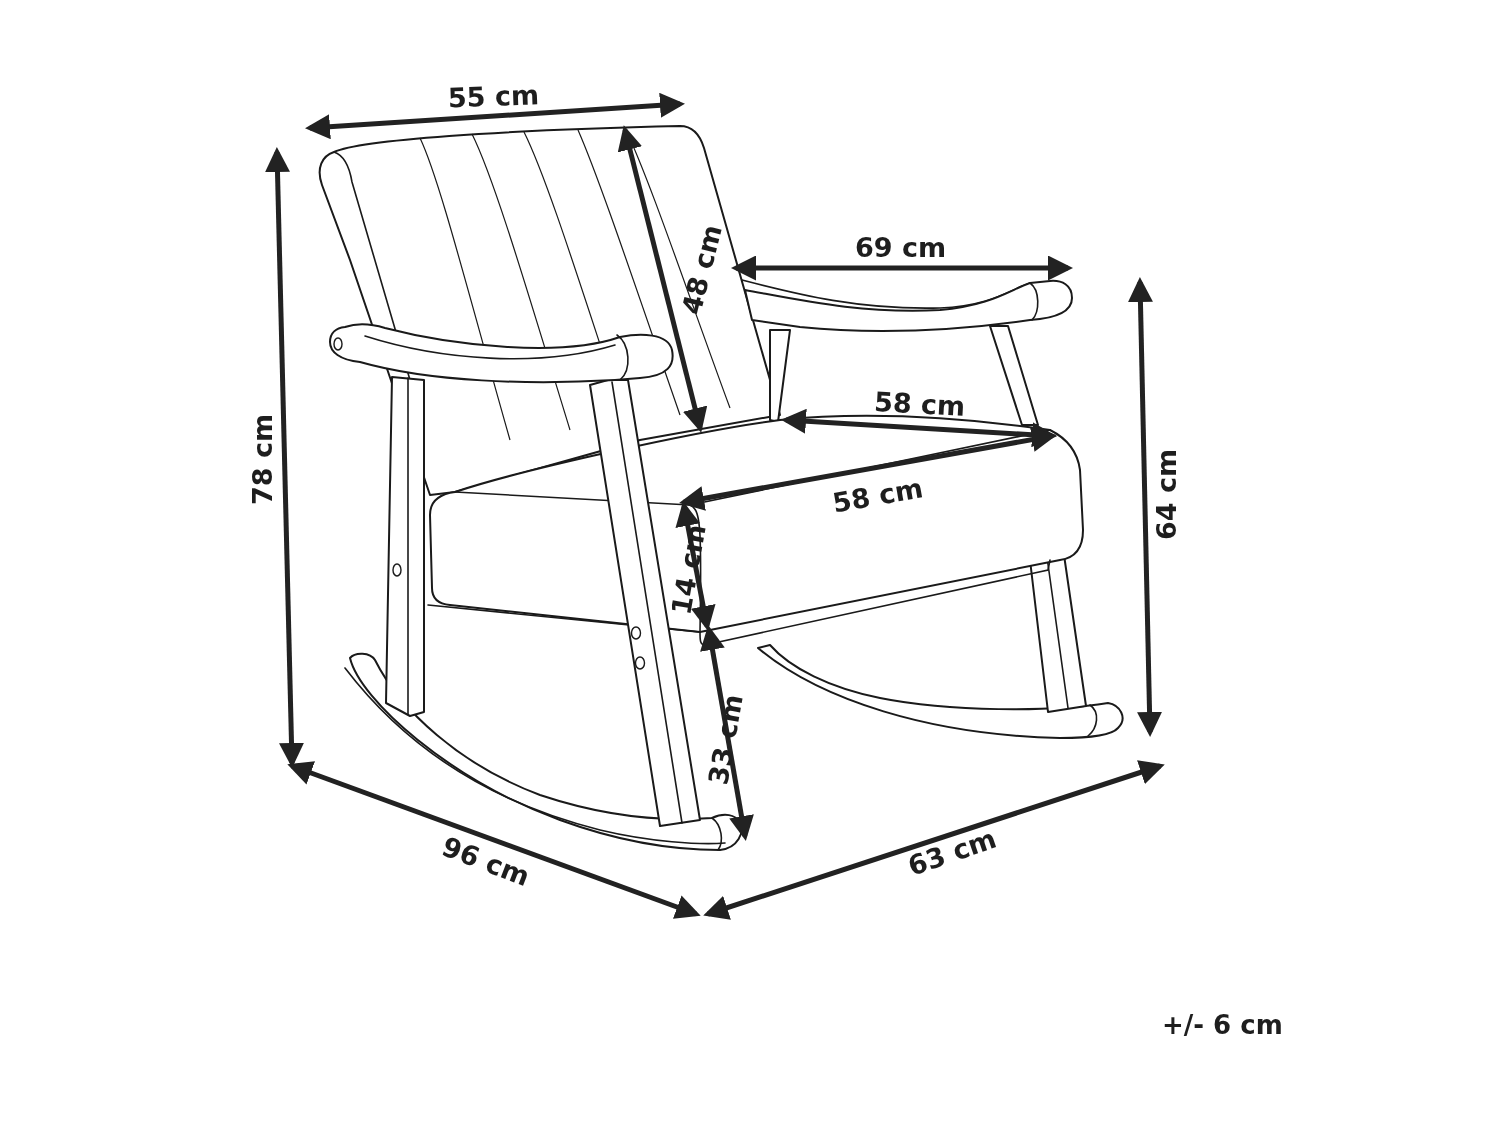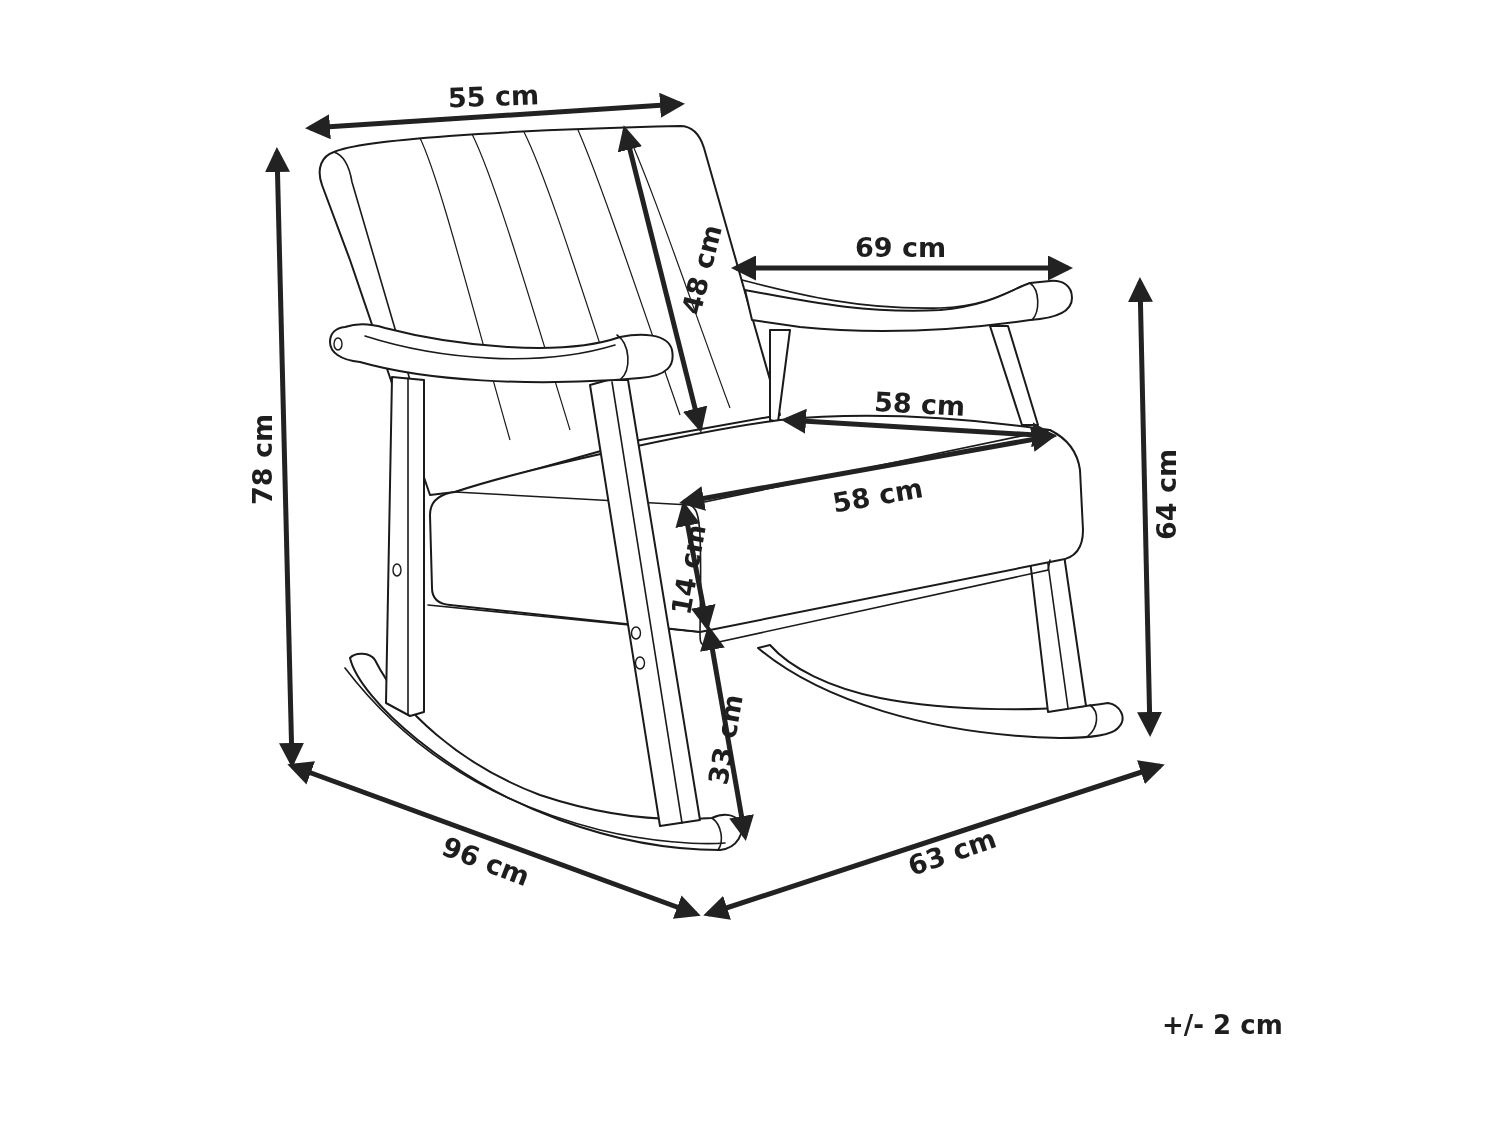--- a/index.html
+++ b/index.html
@@ -109,13 +109,13 @@
     <text class="label" x="874" y="413" transform="rotate(3 910 405)">58 cm</text>
     <text class="label" x="832" y="506" transform="rotate(-10 872 495)">58 cm</text>
     <text class="label" transform="translate(690 616) rotate(-80)">14 cm</text>
     <text class="label" transform="translate(727 786) rotate(-80)">33 cm</text>
     <text class="label" transform="translate(1176 540) rotate(-90)">64 cm</text>
     <text class="label" transform="translate(440 854) rotate(21)">96 cm</text>
     <text class="label" transform="translate(912 876) rotate(-19)">63 cm</text>
   </g>
 </svg>
 
-<div class="note">+/- 2 cm</div>
+<div class="note">+/- 6 cm</div>
 
 </body></html>

